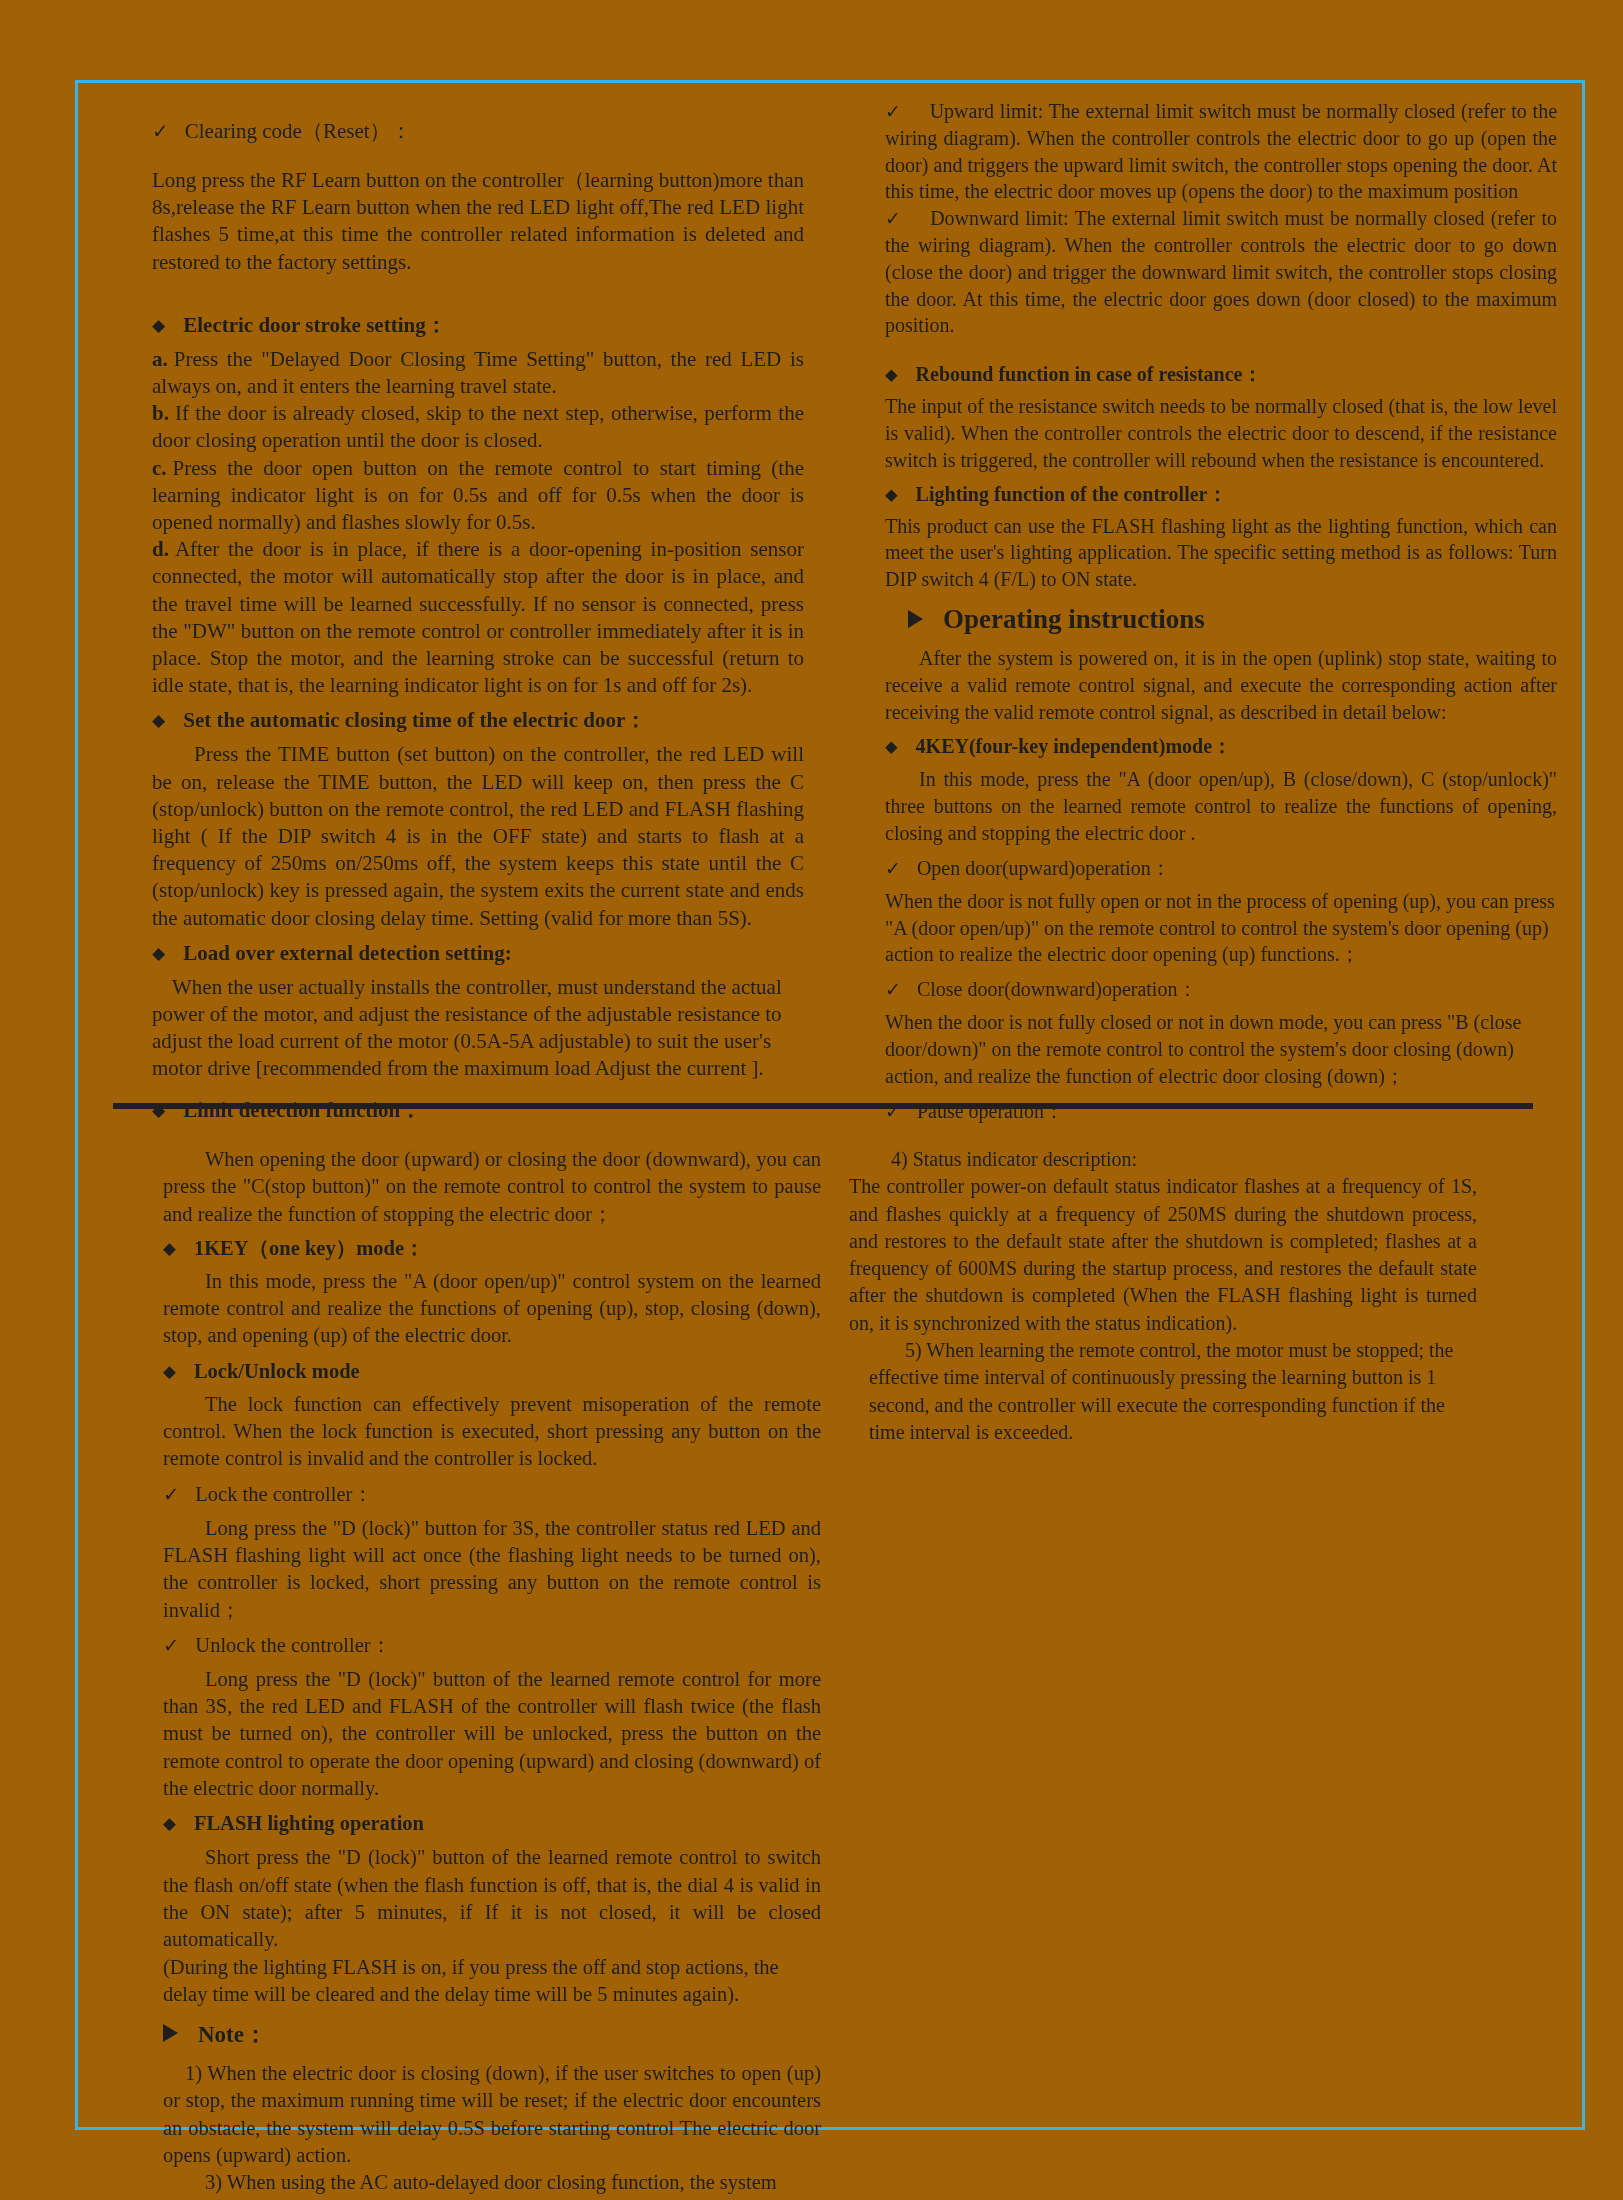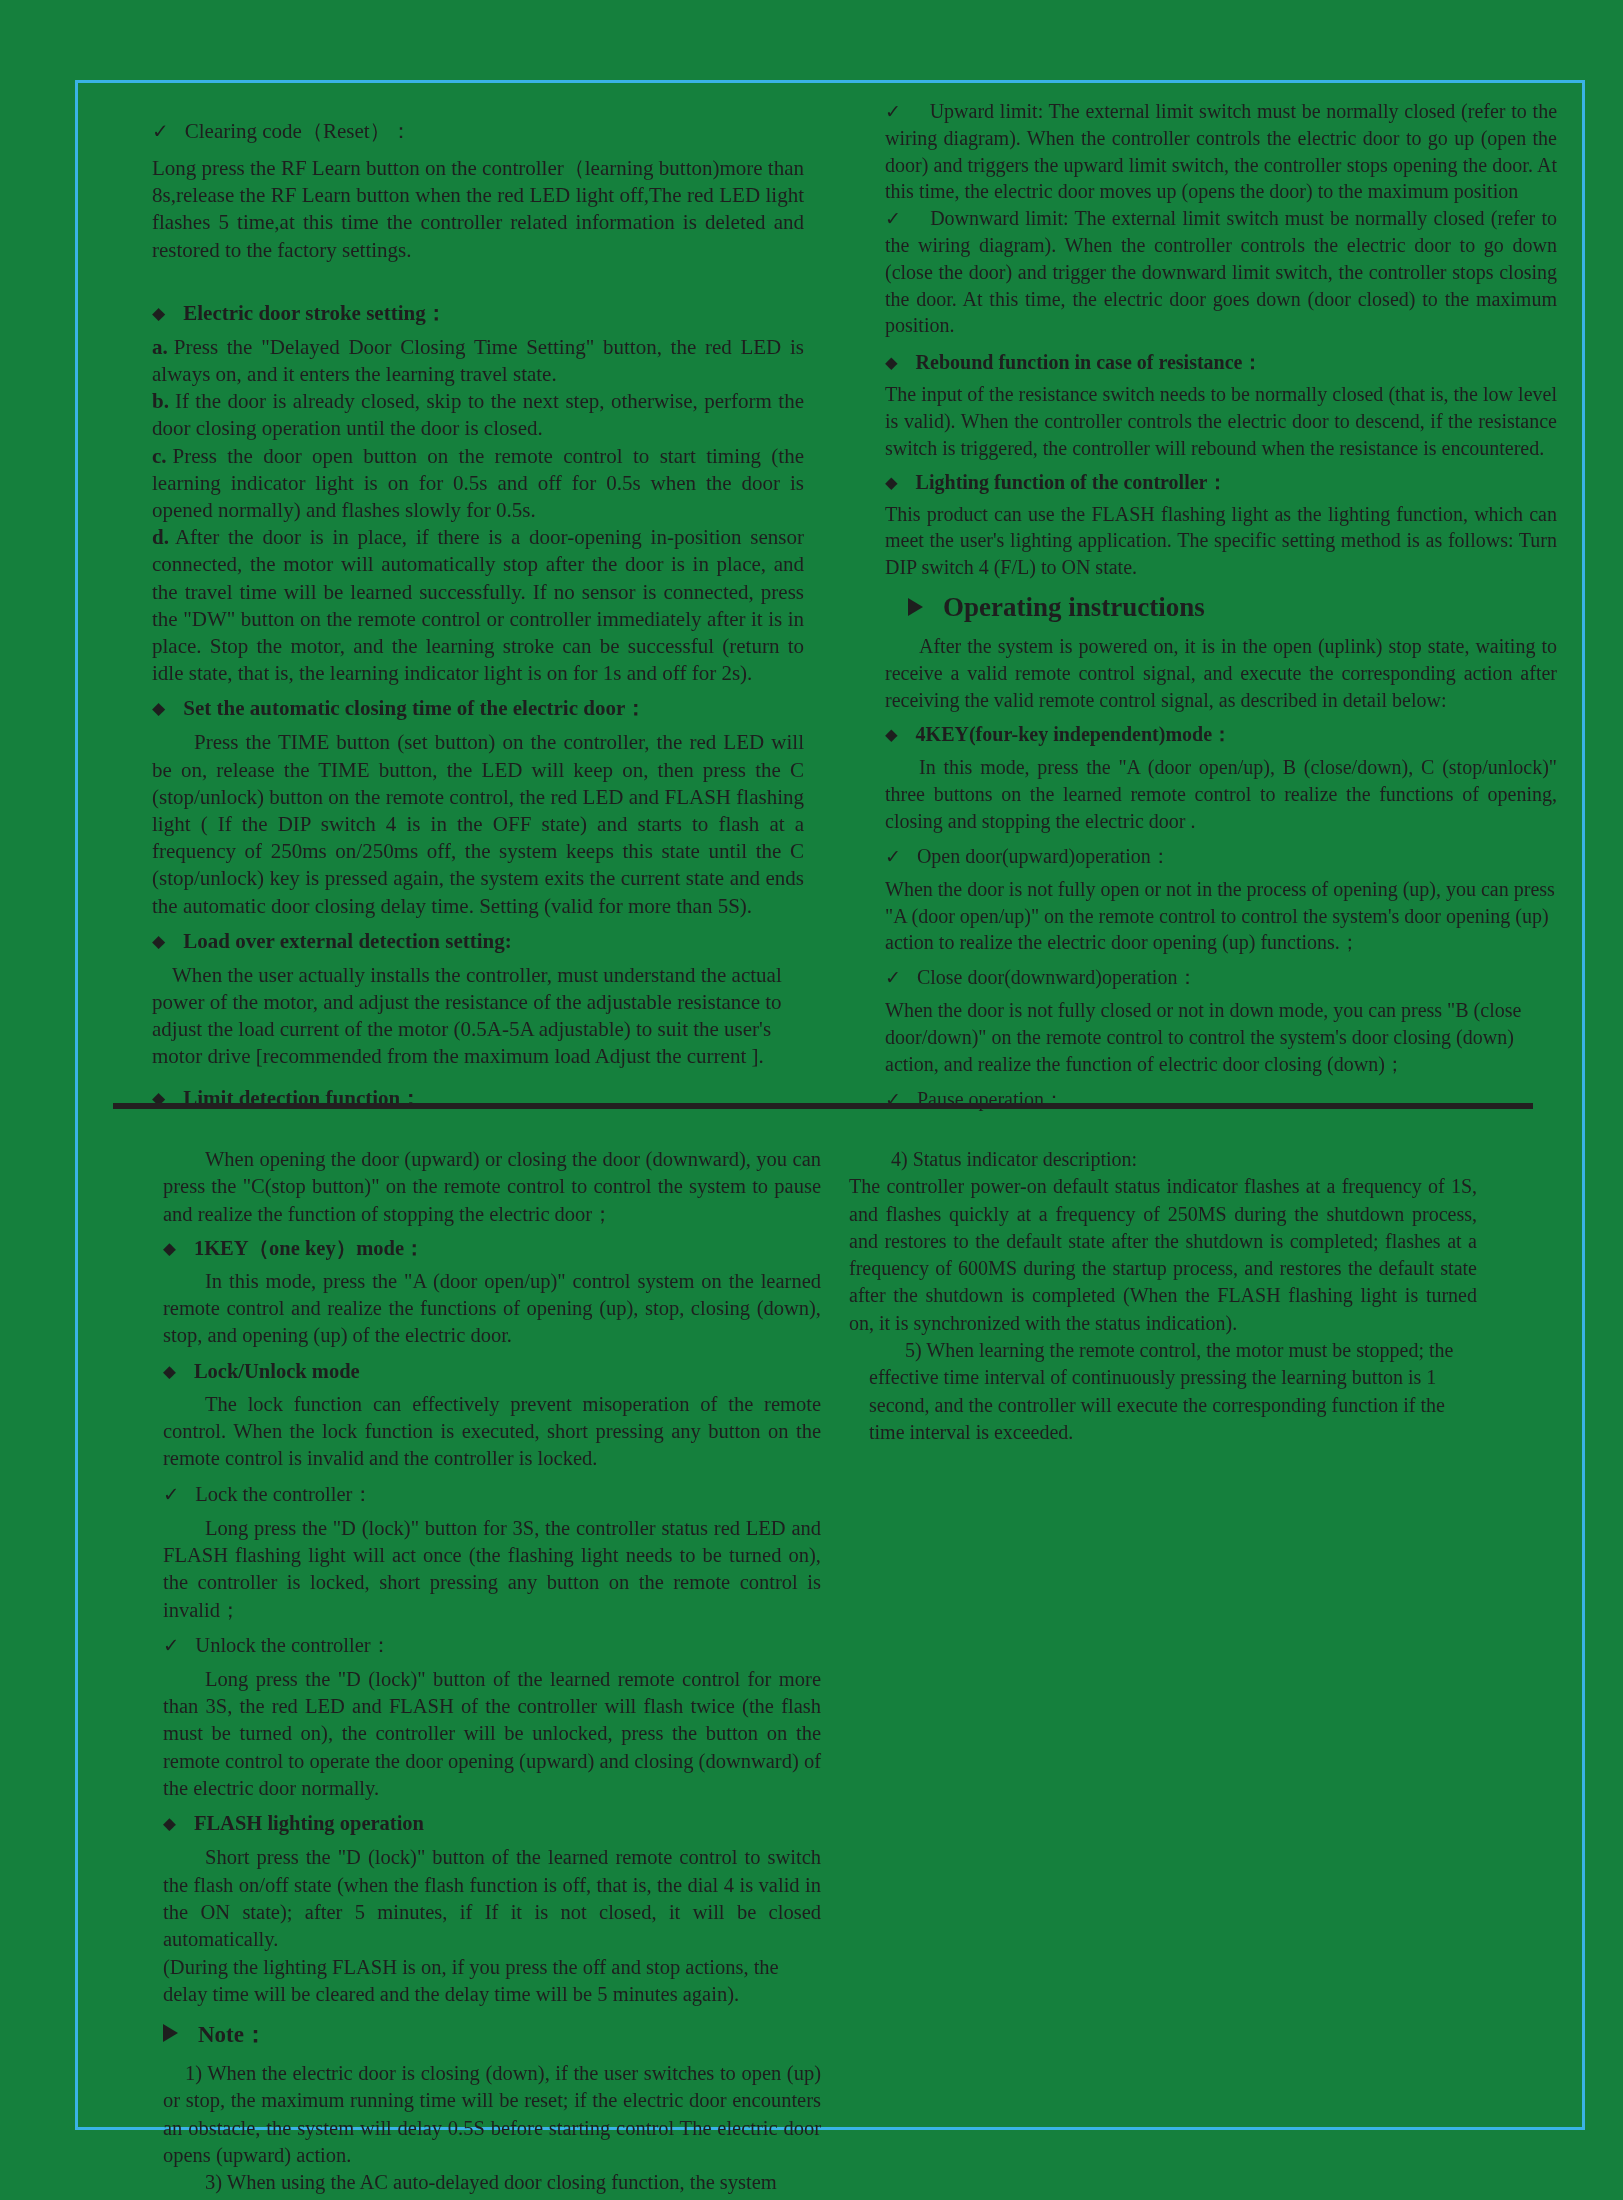--- a/index.html
+++ b/index.html
@@ -1,18 +1,18 @@
 <!DOCTYPE html>
 <html><head>
 <meta charset="utf-8">
 <style>
   html,body{margin:0;padding:0;background:#ffffff;}
   body{width:1623px;height:2200px;position:relative;
        font-family:"Liberation Serif","DejaVu Serif",serif;color:#1e1e1e;}
-  .sheet{position:absolute;left:0;top:0;width:1623px;height:2200px;overflow:hidden;background:#15803d;}
+  .sheet{position:absolute;left:0;top:0;width:1623px;height:2200px;overflow:hidden;background:#a16207;}
   .border-box{position:absolute;left:75px;top:80px;width:1510px;height:2050px;border:3px solid #3ab3e6;box-sizing:border-box;}
   .divider{position:absolute;left:113px;top:1103px;width:1420px;height:6px;background:#231f20;}
   .col{position:absolute;}
   .tl{left:152px;top:116px;width:652px;font-size:21px;line-height:27.2px;}
   .tr{left:885px;top:98px;width:672px;font-size:20px;line-height:26.8px;}
   .bl{left:163px;top:1146px;width:658px;font-size:20.5px;line-height:27.3px;}
   .br{left:849px;top:1146px;width:628px;font-size:20px;line-height:27.3px;}
   p{margin:0;}
   .j{text-align:justify;}
   .line{line-height:31px;}
@@ -27,21 +27,21 @@
   .big-h{font-size:27px;line-height:34px;margin-top:9px;margin-bottom:9px;padding-left:23px;}
   .note-h{font-size:23px;line-height:34px;margin-top:10px;margin-bottom:8px;}
   .i20{text-indent:20px;}
   .i22{text-indent:22px;}
   .i34{text-indent:34px;}
   .i42{text-indent:42px;}
   .hang{padding-left:20px;text-indent:36px;}
   .mt34{margin-top:34px;}
   .mt6{margin-top:6px;}
   .mt5{margin-top:5px;}
-  .mt4{margin-top:8px;}
+  .mt4{margin-top:20px;}
   .mt2{margin-top:12px;}
   .mb5{margin-bottom:5px;}
   .mb4{margin-bottom:4px;}
   .mb3{margin-bottom:3px;}
 </style>
 </head>
 <body>
 
 <div class="sheet">
   <div class="border-box"></div>

